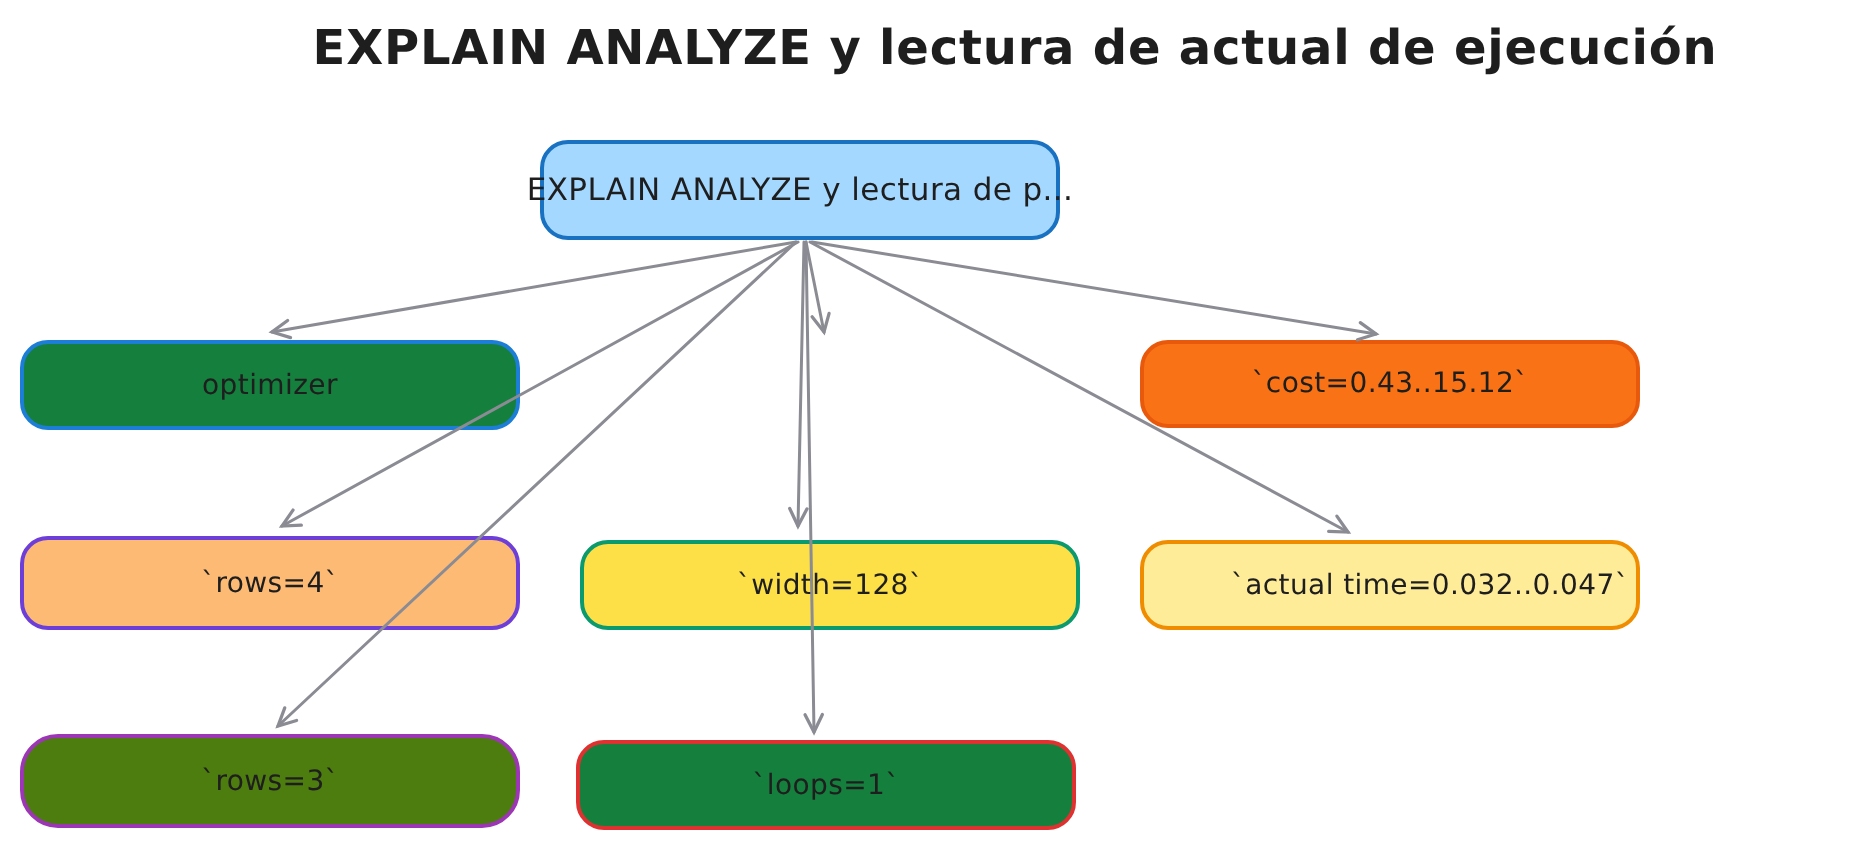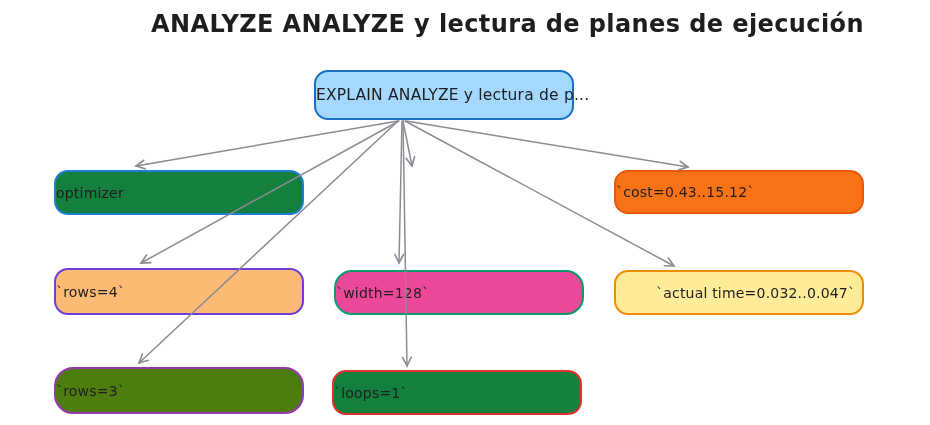--- a/index.html
+++ b/index.html
@@ -26,24 +26,24 @@
     white-space: nowrap;
   }
 
   .node {
     position: absolute;
     box-sizing: border-box;
     border: 2.5px solid #888;
     border-radius: 14px;
     display: flex;
     align-items: center;
+    justify-content: center;
     font-size: 14px;
     color: #1e1e1e;
     z-index: 1;
-    margin-left: 44px;
   }
   .node .label { white-space: nowrap; letter-spacing: 0.2px; }
 
   .node-root      { left: 270px; top: 70px;  width: 260px; height: 50px; font-size: 15.5px; }
   .node-optimizer { left: 10px;  top: 170px; width: 250px; height: 45px; }
   .node-coste     { left: 290px; top: 170px; width: 250px; height: 43px; }
   .node-cost      { left: 570px; top: 170px; width: 250px; height: 44px; }
   .node-rows4     { left: 10px;  top: 268px; width: 250px; height: 47px; }
   .node-width128  { left: 290px; top: 270px; width: 250px; height: 45px; }
   .node-actual    { left: 570px; top: 270px; width: 250px; height: 45px; }
@@ -61,40 +61,40 @@
     stroke: #8b8b94;
     stroke-width: 1.5;
     stroke-linecap: round;
   }
 </style>
 </head>
 <body>
 
 <div class="canvas">
 
-  <div class="diagram-title">ANALYZE ANALYZE y lectura de planes de ejecución</div>
+  <div class="diagram-title">EXPLAIN ANALYZE y lectura de actual de ejecución</div>
 
   <div class="node node-root" style="background-color: rgb(165, 216, 255); border-color: rgb(25, 113, 194);">
     <span class="label">EXPLAIN ANALYZE y lectura de p...</span>
   </div>
 
   <div class="node node-optimizer" style="background-color: #15803d; border-color: rgb(28, 126, 214);">
     <span class="label">optimizer</span>
   </div>
 
 
   <div class="node node-cost" style="background-color: #f97316; border-color: rgb(232, 89, 12);">
     <span class="label">`cost=0.43..15.12`</span>
   </div>
 
   <div class="node node-rows4" style="background-color: #fdba74; border-color: rgb(109, 63, 216);">
     <span class="label">`rows=4`</span>
   </div>
 
-  <div class="node node-width128" style="background-color: #ec4899; border-color: rgb(11, 154, 109); border-radius: 18px;">
+  <div class="node node-width128" style="background-color: #fde047; border-color: rgb(11, 154, 109);">
     <span class="label">`width=128`</span>
   </div>
 
   <div class="node node-actual" style="background-color: rgb(255, 236, 153); border-color: rgb(240, 140, 0); padding-left: 40px;">
     <span class="label">`actual time=0.032..0.047`</span>
   </div>
 
   <div class="node node-rows3" style="background-color: #4d7c0f; border-color: rgb(156, 54, 181); border-radius: 19px;">
     <span class="label">`rows=3`</span>
   </div>

